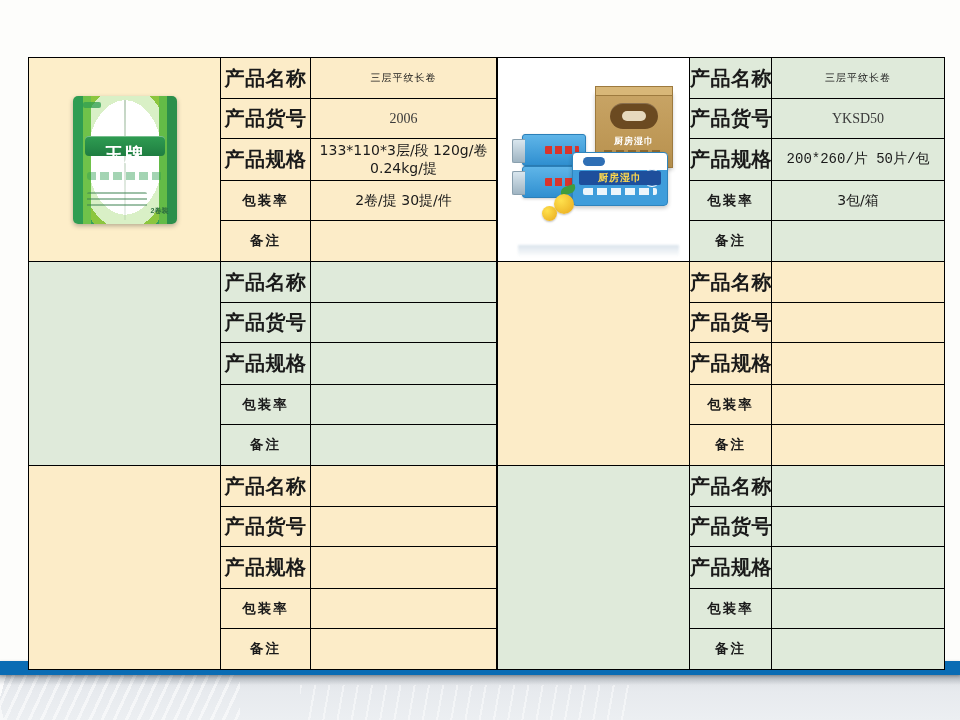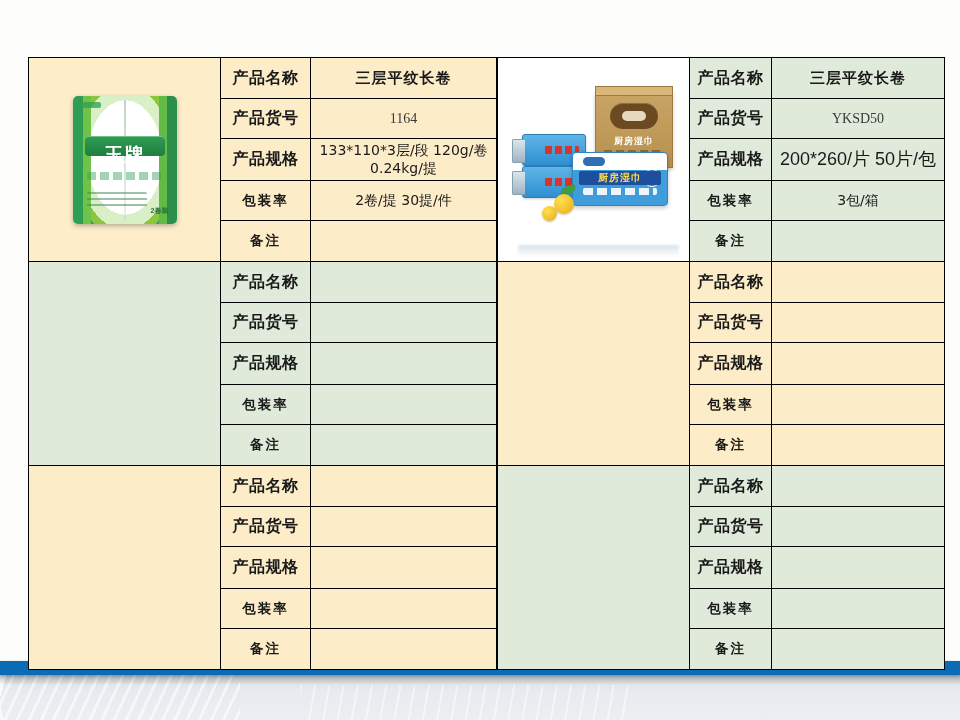--- a/index.html
+++ b/index.html
@@ -53,35 +53,35 @@
 
   .c-img{width:192px;}
   #right-table .c-img{width:192px;}
   .c-lab{width:90px;}
   #right-table .c-lab{width:82px;}
   .c-val{width:auto;}
 
   .lab{
     font-family:"DejaVu Sans","Liberation Sans",sans-serif;
     font-weight:700;
-    font-size:16px;
+    font-size:20px;
     letter-spacing:.5px;
     white-space:nowrap;
   }
   .lab.small{font-size:13.5px;letter-spacing:2px;}
   .val{
     font-family:"DejaVu Sans","Liberation Sans",sans-serif;
     font-size:14px;
     line-height:1.25;
     padding:2px 4px;
   }
-  .val.name{font-weight:700;font-size:15px;letter-spacing:1px;}
+  .val.name{font-weight:400;font-size:10px;letter-spacing:1px;}
   .val.code{font-family:"Liberation Serif","DejaVu Serif",serif;font-size:14px;color:#3a3a3a;}
   .val.spec{font-size:14px;}
-  .val.spec-serif{font-family:Liberation Sans, sans-serif;font-size:18px;}
+  .val.spec-serif{font-family:Liberation Mono, monospace;font-size:14px;}
 
   
   .r1{height:40px;}
   .r2{height:39px;}
   .r3{height:41px;}
   .r4{height:39px;margin-left:36px;}
   .r5{height:40px;}
 
   
   .cream{background:#fcecc8;}
@@ -214,21 +214,21 @@
             <div class="tp-fine"></div>
             <div class="tp-count">2卷装</div>
           </div>
         </div>
       </td>
       <td class="cream lab r1">产品名称</td>
       <td class="cream val name r1">三层平纹长卷</td>
     </tr>
     <tr>
       <td class="cream lab r2">产品货号</td>
-      <td class="cream val code r2">1164</td>
+      <td class="cream val code r2">2006</td>
     </tr>
     <tr>
       <td class="cream lab r3">产品规格</td>
       <td class="cream val spec r3" style="white-space:pre-line">133*110*3层/段  120g/卷
 0.24kg/提</td>
     </tr>
     <tr>
       <td class="cream lab small r4">包装率</td>
       <td class="cream val spec r4">2卷/提  30提/件</td>
     </tr>

